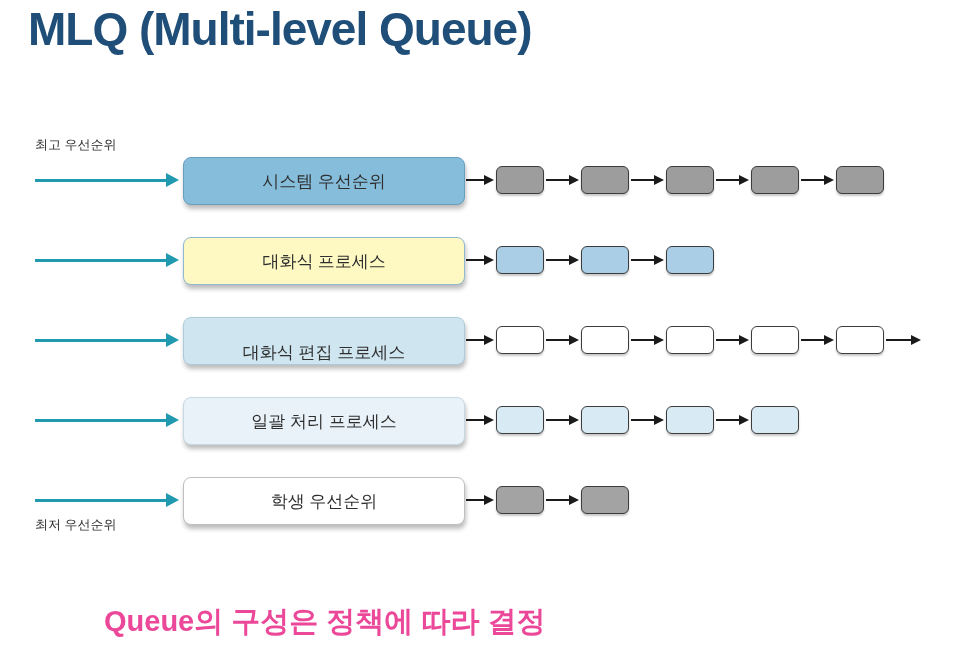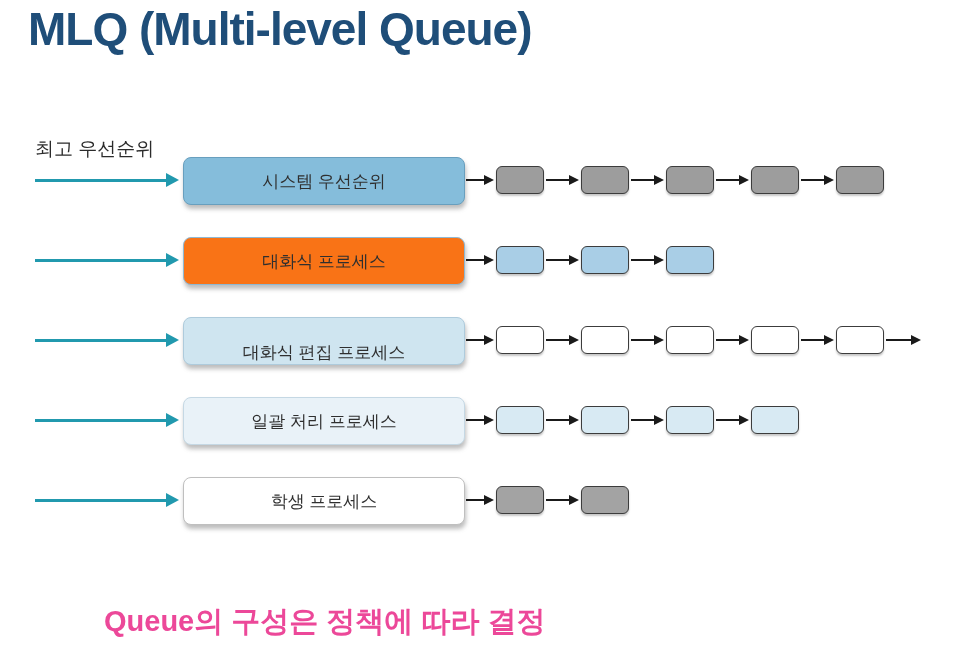--- a/index.html
+++ b/index.html
@@ -5,21 +5,21 @@
   html,body{margin:0;padding:0;background:#fff;}
   .stage{
     position:relative;width:955px;height:650px;background:#ffffff;overflow:hidden;
     font-family:"Liberation Sans","DejaVu Sans",sans-serif;
   }
   .slide-title{
     position:absolute;left:28px;top:2px;margin:0;
     font-size:46px;font-weight:800;letter-spacing:-1px;color:#1F4E79;
   }
   .priority-label{
-    position:absolute;left:35px;font-size:19px;color:#2b2b2b;white-space:nowrap;
+    position:absolute;left:35px;font-size:13px;color:#2b2b2b;white-space:nowrap;
   }
   .priority-label.top{top:136px;}
   .priority-label.bottom{top:516px;}
   .caption{
     position:absolute;left:100px;top:598px;margin:4px;
     font-size:29px;font-weight:700;color:#ec4899;white-space:nowrap;
   }
   .queue-box{
     position:absolute;left:183px;width:280px;height:46px;
     border-radius:8px;border:1px solid;
@@ -36,20 +36,21 @@
   .arrow-head{position:absolute;width:0;height:0;}
   .teal-line{position:absolute;height:3px;}
 </style>
 </head>
 <body>
 
 <div class="stage">
   <h1 class="slide-title">MLQ (Multi-level Queue)</h1>
 
   <span class="priority-label top">최고 우선순위</span>
+  <span class="priority-label bottom">최저 우선순위</span>
 
   <div id="diagram">
       <div class="teal-line" style="left: 35px; top: 178.5px; width: 132px; background: rgb(33, 153, 174);"></div>
       <div class="arrow-head" style="left: 166px; top: 173px; border-top: 7px solid transparent; border-bottom: 7px solid transparent; border-left: 13px solid rgb(33, 153, 174);"></div>
       <div class="queue-box" style="top: 157px; background: rgb(133, 189, 219); border-color: rgb(104, 159, 190);">
         <span>시스템 우선순위</span>
       </div>
       <div class="arrow-line" style="left: 466px; top: 179px; width: 19px; background: rgb(26, 26, 26);"></div>
       <div class="arrow-head" style="left: 484px; top: 174.5px; border-top: 5.5px solid transparent; border-bottom: 5.5px solid transparent; border-left: 10px solid rgb(26, 26, 26);"></div>
       <div class="proc-node" style="left: 496px; top: 166px; background: rgb(157, 157, 157); border-color: rgb(60, 60, 60);"></div>
@@ -60,21 +61,21 @@
       <div class="arrow-head" style="left: 654px; top: 174.5px; border-top: 5.5px solid transparent; border-bottom: 5.5px solid transparent; border-left: 10px solid rgb(26, 26, 26);"></div>
       <div class="proc-node" style="left: 666px; top: 166px; background: rgb(157, 157, 157); border-color: rgb(60, 60, 60);"></div>
       <div class="arrow-line" style="left: 716px; top: 179px; width: 24px; background: rgb(26, 26, 26);"></div>
       <div class="arrow-head" style="left: 739px; top: 174.5px; border-top: 5.5px solid transparent; border-bottom: 5.5px solid transparent; border-left: 10px solid rgb(26, 26, 26);"></div>
       <div class="proc-node" style="left: 751px; top: 166px; background: rgb(157, 157, 157); border-color: rgb(60, 60, 60);"></div>
       <div class="arrow-line" style="left: 801px; top: 179px; width: 24px; background: rgb(26, 26, 26);"></div>
       <div class="arrow-head" style="left: 824px; top: 174.5px; border-top: 5.5px solid transparent; border-bottom: 5.5px solid transparent; border-left: 10px solid rgb(26, 26, 26);"></div>
       <div class="proc-node" style="left: 836px; top: 166px; background: rgb(157, 157, 157); border-color: rgb(60, 60, 60);"></div>
       <div class="teal-line" style="left: 35px; top: 258.5px; width: 132px; background: rgb(33, 153, 174);"></div>
       <div class="arrow-head" style="left: 166px; top: 253px; border-top: 7px solid transparent; border-bottom: 7px solid transparent; border-left: 13px solid rgb(33, 153, 174);"></div>
-      <div class="queue-box" style="top: 237px; background: #f97316; border-color: rgb(143, 184, 210);">
+      <div class="queue-box" style="top: 237px; background: #fef9c3; border-color: rgb(143, 184, 210); font-family: Liberation Serif, serif;">
         <span>대화식 프로세스</span>
       </div>
       <div class="arrow-line" style="left: 466px; top: 259px; width: 19px; background: rgb(26, 26, 26);"></div>
       <div class="arrow-head" style="left: 484px; top: 254.5px; border-top: 5.5px solid transparent; border-bottom: 5.5px solid transparent; border-left: 10px solid rgb(26, 26, 26);"></div>
       <div class="proc-node" style="left: 496px; top: 246px; background: rgb(169, 206, 230); border-color: rgb(60, 60, 60);"></div>
       <div class="arrow-line" style="left: 546px; top: 259px; width: 24px; background: rgb(26, 26, 26);"></div>
       <div class="arrow-head" style="left: 569px; top: 254.5px; border-top: 5.5px solid transparent; border-bottom: 5.5px solid transparent; border-left: 10px solid rgb(26, 26, 26);"></div>
       <div class="proc-node" style="left: 581px; top: 246px; background: rgb(169, 206, 230); border-color: rgb(60, 60, 60);"></div>
       <div class="arrow-line" style="left: 631px; top: 259px; width: 24px; background: rgb(26, 26, 26);"></div>
       <div class="arrow-head" style="left: 654px; top: 254.5px; border-top: 5.5px solid transparent; border-bottom: 5.5px solid transparent; border-left: 10px solid rgb(26, 26, 26);"></div>
@@ -114,21 +115,21 @@
       <div class="proc-node" style="left: 581px; top: 406px; background: rgb(216, 234, 243); border-color: rgb(60, 60, 60);"></div>
       <div class="arrow-line" style="left: 631px; top: 419px; width: 24px; background: rgb(26, 26, 26);"></div>
       <div class="arrow-head" style="left: 654px; top: 414.5px; border-top: 5.5px solid transparent; border-bottom: 5.5px solid transparent; border-left: 10px solid rgb(26, 26, 26);"></div>
       <div class="proc-node" style="left: 666px; top: 406px; background: rgb(216, 234, 243); border-color: rgb(60, 60, 60);"></div>
       <div class="arrow-line" style="left: 716px; top: 419px; width: 24px; background: rgb(26, 26, 26);"></div>
       <div class="arrow-head" style="left: 739px; top: 414.5px; border-top: 5.5px solid transparent; border-bottom: 5.5px solid transparent; border-left: 10px solid rgb(26, 26, 26);"></div>
       <div class="proc-node" style="left: 751px; top: 406px; background: rgb(216, 234, 243); border-color: rgb(60, 60, 60);"></div>
       <div class="teal-line" style="left: 35px; top: 498.5px; width: 132px; background: rgb(33, 153, 174);"></div>
       <div class="arrow-head" style="left: 166px; top: 493px; border-top: 7px solid transparent; border-bottom: 7px solid transparent; border-left: 13px solid rgb(33, 153, 174);"></div>
       <div class="queue-box" style="top: 477px; background: rgb(255, 255, 255); border-color: rgb(191, 191, 191);">
-        <span>학생 프로세스</span>
+        <span>학생 우선순위</span>
       </div>
       <div class="arrow-line" style="left: 466px; top: 499px; width: 19px; background: rgb(26, 26, 26);"></div>
       <div class="arrow-head" style="left: 484px; top: 494.5px; border-top: 5.5px solid transparent; border-bottom: 5.5px solid transparent; border-left: 10px solid rgb(26, 26, 26);"></div>
       <div class="proc-node" style="left: 496px; top: 486px; background: rgb(163, 163, 163); border-color: rgb(60, 60, 60);"></div>
       <div class="arrow-line" style="left: 546px; top: 499px; width: 24px; background: rgb(26, 26, 26);"></div>
       <div class="arrow-head" style="left: 569px; top: 494.5px; border-top: 5.5px solid transparent; border-bottom: 5.5px solid transparent; border-left: 10px solid rgb(26, 26, 26);"></div>
       <div class="proc-node" style="left: 581px; top: 486px; background: rgb(163, 163, 163); border-color: rgb(60, 60, 60);"></div>
     </div>
 
   <p class="caption">Queue의 구성은 정책에 따라 결정</p>

